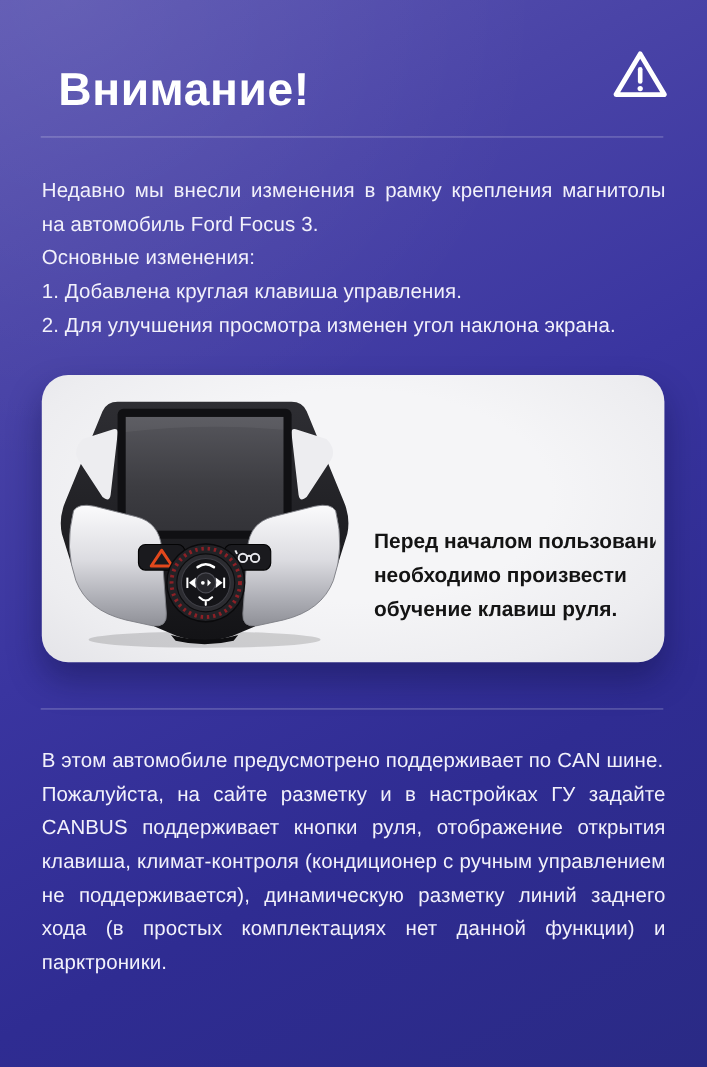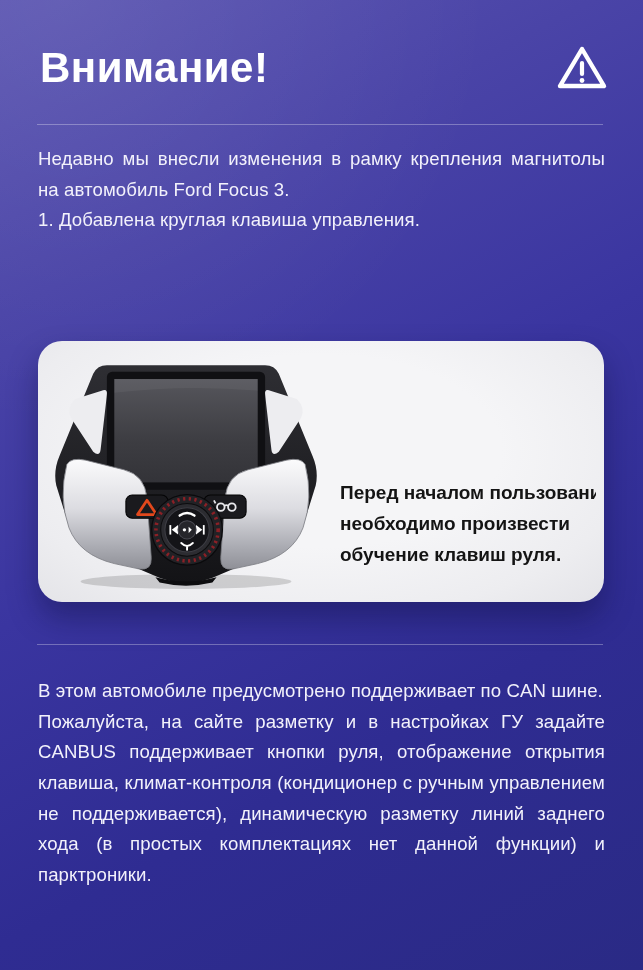--- a/index.html
+++ b/index.html
@@ -6,32 +6,32 @@
   .canvas{
     position:relative;width:643px;height:970px;overflow:hidden;
     font-family:"Liberation Sans","DejaVu Sans",sans-serif;
     background:
       radial-gradient(circle at 10% 0%, rgba(255,255,255,0.07), transparent 38%),
       linear-gradient(152deg, var(--bg-top,#5b55b1) 0%, var(--bg-upper,#4a44a7) 24%,
         var(--bg-mid,#3a35a0) 48%, var(--bg-lower,#2f2c92) 72%, var(--bg-bottom,#2a2a85) 100%);
     color:var(--text,#ffffff);
   }
   .page-title{
-    position:absolute;left:36px;top:40px;margin:4px;
+    position:absolute;left:36px;top:40px;margin:17px;
     font-size:42px;font-weight:bold;letter-spacing:0.5px;color:var(--text,#fff);
   }
   .warn-icon{position:absolute;left:556px;top:44px;width:52px;height:48px;}
   .divider{
     position:absolute;left:37px;width:566px;height:1px;
     background:rgba(255,255,255,0.3);
   }
   .divider.top{top:124px;}
   .divider.bottom{top:644px;}
   .textblock{position:absolute;left:38px;width:567px;}
-  .textblock.intro{top:144px;}
+  .textblock.intro{top:158px;}
   .textblock.canbus{top:676px;}
   .tline{
     height:30.7px;line-height:30.7px;font-size:18.6px;overflow:hidden;
     white-space:pre-wrap;color:#f2f1fb;letter-spacing:0.1px;
   }
   .tline.j{text-align:justify;text-align-last:justify;white-space:normal;}
   .card{
     position:absolute;left:38px;top:341px;width:566px;height:261px;border-radius:24px;
     background:radial-gradient(ellipse at 50% 42%, #f5f5f7 45%, var(--card-bg,#ededf0) 78%, #e4e4e8 100%);
     box-shadow:0 16px 30px rgba(12,12,60,0.40);
@@ -57,21 +57,23 @@
     <polygon points="26,5 48,42 4,42" fill="none" stroke="#ffffff" stroke-width="4.4" stroke-linejoin="round"></polygon>
     <line x1="26" y1="19" x2="26" y2="30" stroke="#ffffff" stroke-width="4.2" stroke-linecap="round"></line>
     <circle cx="26" cy="36.5" r="2.4" fill="#ffffff"></circle>
   </svg>
 
   <div class="divider top"></div>
 
   <div class="textblock intro">
     <div class="tline j">Недавно мы внесли изменения в рамку  крепления магнитолы</div>
     <div class="tline">на автомобиль Ford Focus 3.</div>
+    <div class="tline">Основные изменения:</div>
     <div class="tline">1. Добавлена круглая клавиша управления.</div>
+    <div class="tline">2. Для улучшения просмотра изменен угол наклона экрана.</div>
   </div>
 
   <div class="card">
 
     <svg class="device" viewBox="0 0 250 220" aria-hidden="true">
       <defs>
         <linearGradient id="silver" x1="0" y1="0" x2="0" y2="1">
           <stop offset="0" stop-color="#fbfbfc"></stop>
           <stop offset="0.45" stop-color="#dcdce1"></stop>
           <stop offset="0.8" stop-color="#aaabb2"></stop>

